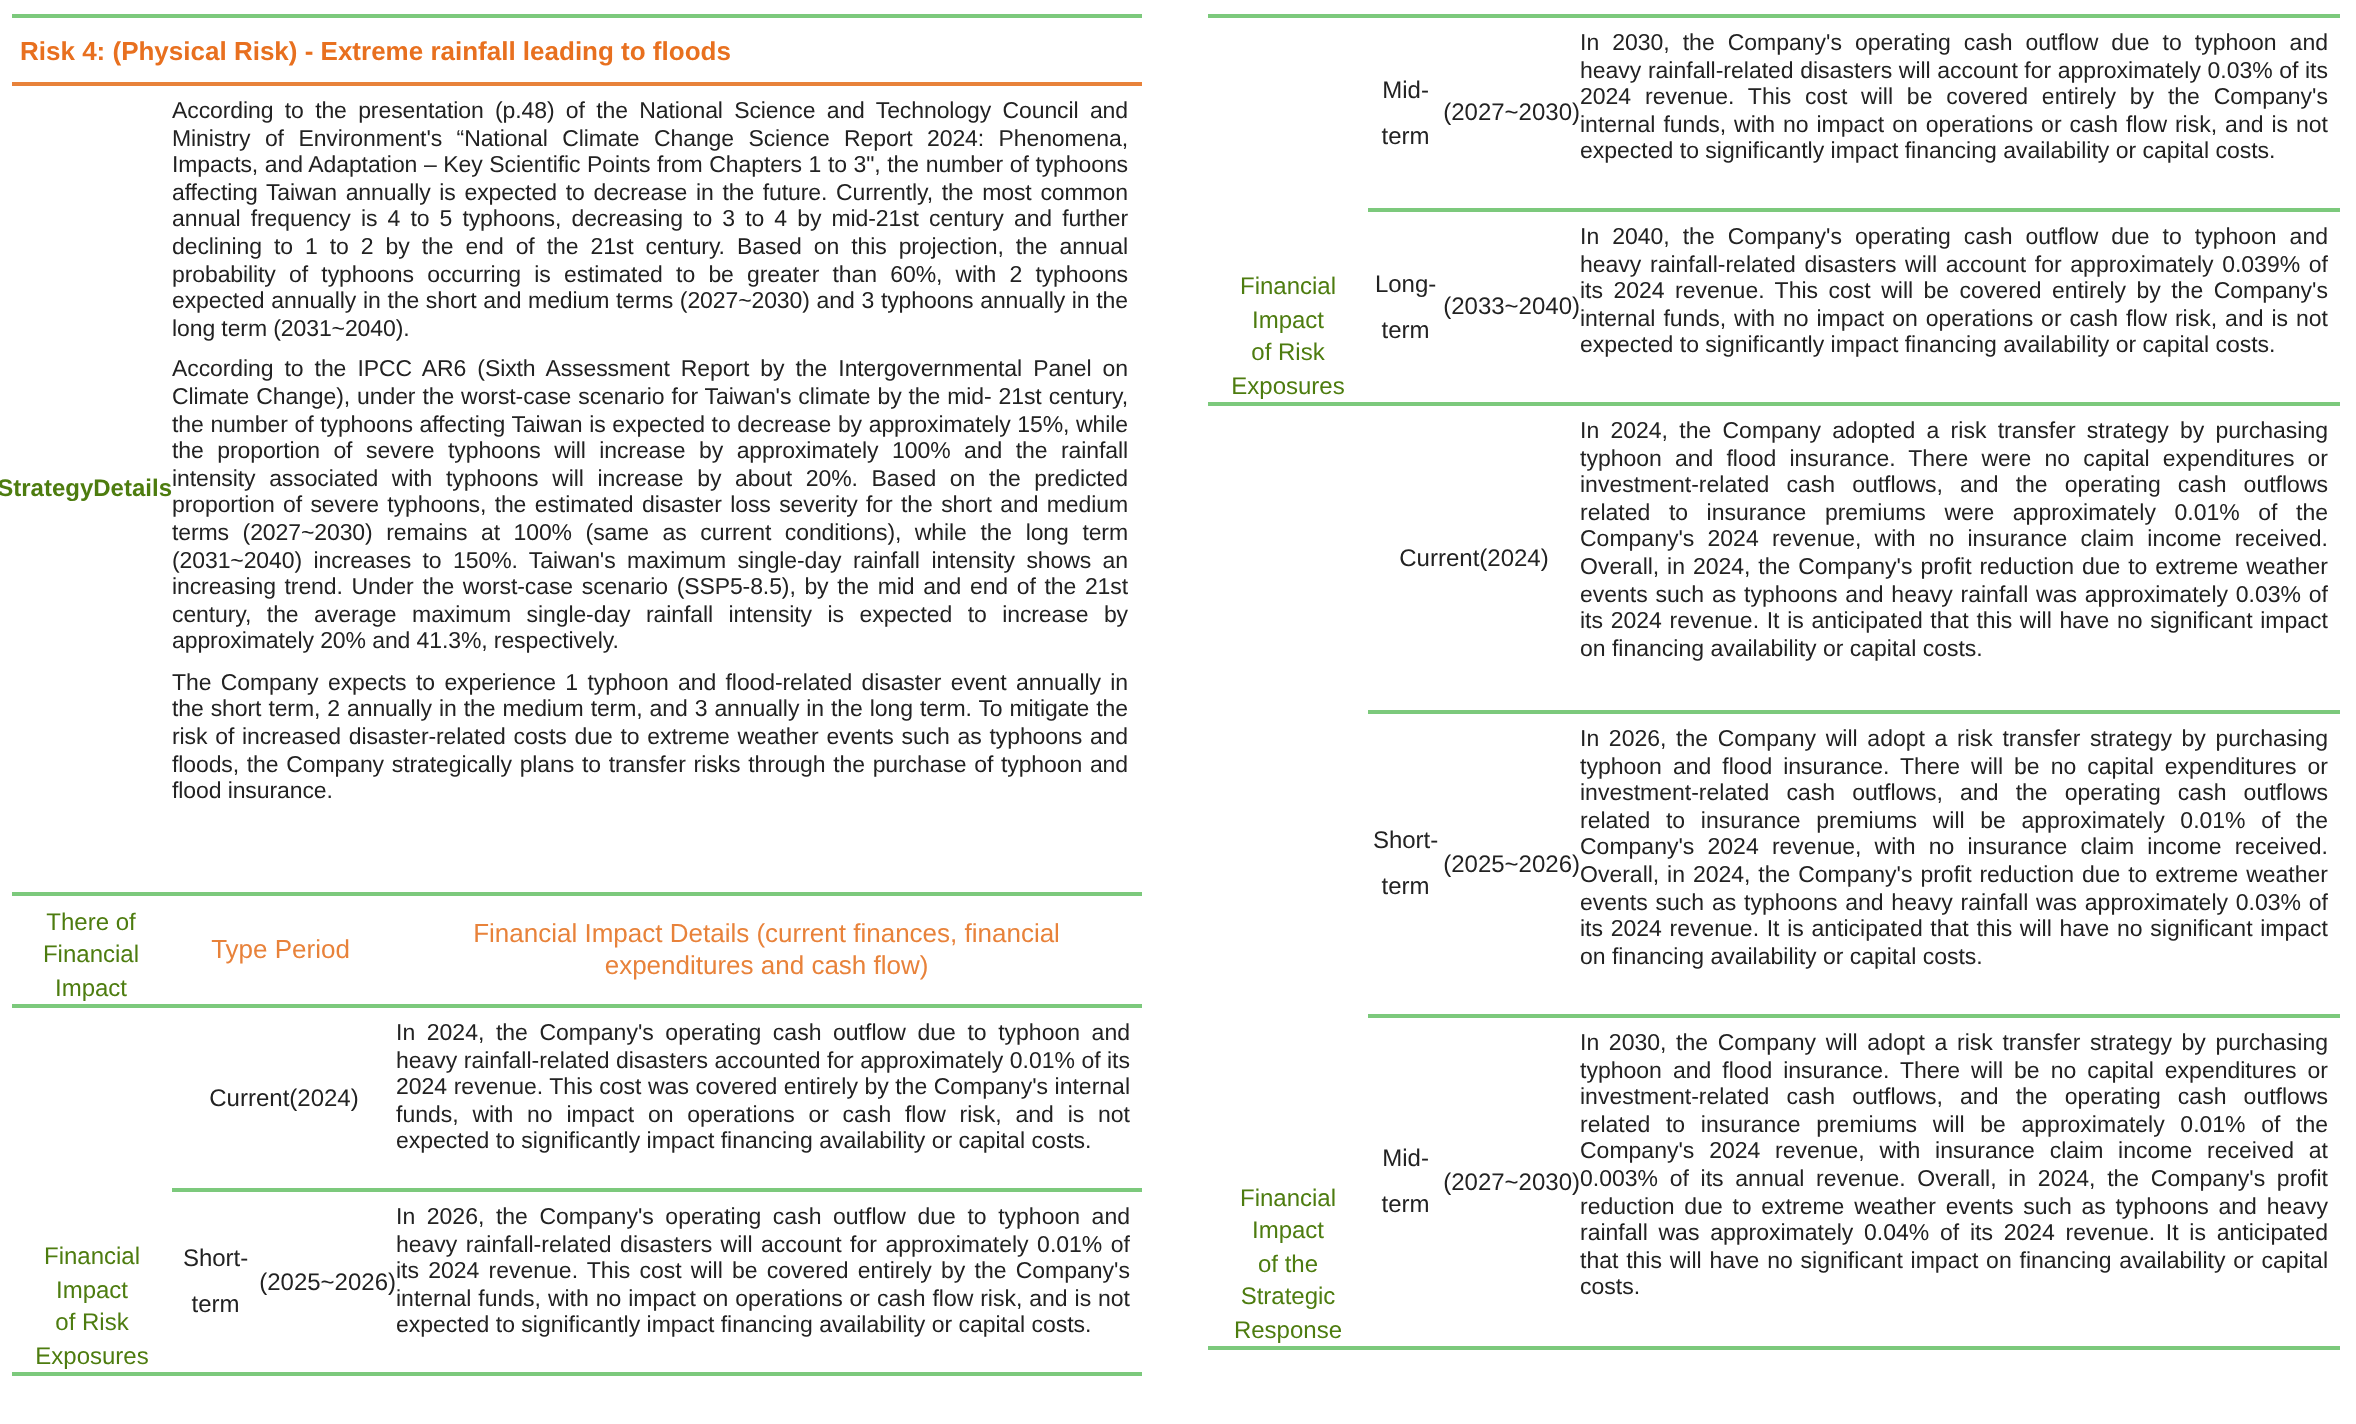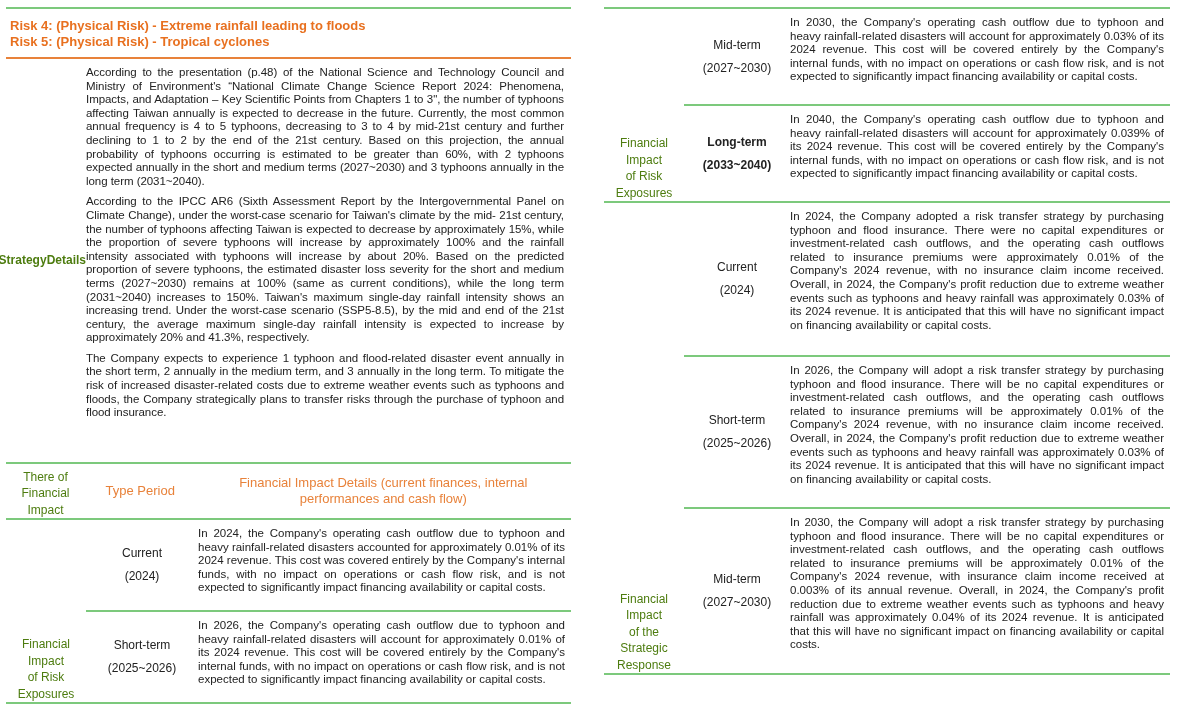--- a/index.html
+++ b/index.html
@@ -10,36 +10,35 @@
   .right { left: 604px; width: 566px; }
   .green-rule { border-top: 2px solid #7cc97c; }
   .orange-rule { border-top: 2px solid #e8823a; }
   .title { color: #e8701f; font-weight: bold; font-size: 13px; line-height: 16px;
            padding: 9px 2px 7px 4px; }
   .row { display: flex; }
   .cat { color: #4d7c0f; font-size: 12px; line-height: 16.5px; text-align: center;
          display: flex; align-items: center; justify-content: flex-end; }
   .para { font-size: 11.5px; line-height: 13.6px; text-align: justify; letter-spacing: -0.05px; }
   .para p { margin: 0 0 7px 0; }
-  .period { font-size: 12px; color: #222; text-align: center; display: flex; flex-direction: column;
+  .period { font-size: 12px; color: #222; text-align: center; display: flex; flex-direction: row;
             align-items: center; justify-content: center; line-height: 23px; }
   .detail { font-size: 11.5px; line-height: 13.6px; text-align: justify; padding: 7px 6px 5px 0; }
   .hdr-orange { color: #e8823a; font-size: 13px; line-height: 16px; text-align: center;
                 display: flex; align-items: center; justify-content: center; }
   .subrow { display: flex; }
   .subrow + .subrow { border-top: 2px solid #7cc97c; }
 </style>
 </head>
 <body>
 
 <div class="col left">
   <div class="green-rule" style="margin-top:7px;"></div>
   <div class="title">
     <div>Risk 4: (Physical Risk) - Extreme rainfall leading to floods</div>
-    <div>Risk 5: (Physical Risk) - Tropical cyclones</div>
   </div>
   <div class="orange-rule"></div>
 
   <div class="row" style="height:403px;">
     <div class="cat" style="width:80px; font-weight:bold;">
       <span>Risk</span>
       <span>Scenario</span>
       <span>and</span>
       <span>Strategy</span>
       <span>Details</span>
@@ -52,21 +51,21 @@
   </div>
 
   <div class="green-rule"></div>
   <div class="row" style="height:54px;">
     <div class="cat" style="width:80px; flex-direction:column;">
       <span>There of</span>
       <span>Financial</span>
       <span>Impact</span>
     </div>
     <div class="hdr-orange" style="width:112px;">Type Period</div>
-    <div class="hdr-orange" style="width:360px; padding:0 10px;">Financial Impact Details (current finances, internal performances and cash flow)</div>
+    <div class="hdr-orange" style="width:360px; padding:0 10px;">Financial Impact Details (current finances, financial expenditures and cash flow)</div>
   </div>
   <div class="green-rule"></div>
 
   <div class="row">
     <div class="cat" style="width:80px; flex-direction:column;">
       <span>Financial</span>
       <span>Impact</span>
       <span>of Risk</span>
       <span>Exposures</span>
     </div>
@@ -102,21 +101,21 @@
     </div>
     <div style="width:486px;">
       <div class="subrow" style="height:95px;">
         <div class="period" style="width:106px;">
           <span>Mid-term</span>
           <span>(2027~2030)</span>
         </div>
         <div class="detail" style="width:374px;">In 2030, the Company's operating cash outflow due to typhoon and heavy rainfall-related disasters will account for approximately 0.03% of its 2024 revenue. This cost will be covered entirely by the Company's internal funds, with no impact on operations or cash flow risk, and is not expected to significantly impact financing availability or capital costs.</div>
       </div>
       <div class="subrow" style="height:95px;">
-        <div class="period" style="width:106px;font-weight:bold;">
+        <div class="period" style="width:106px;">
           <span>Long-term</span>
           <span>(2033~2040)</span>
         </div>
         <div class="detail" style="width:374px;">In 2040, the Company's operating cash outflow due to typhoon and heavy rainfall-related disasters will account for approximately 0.039% of its 2024 revenue. This cost will be covered entirely by the Company's internal funds, with no impact on operations or cash flow risk, and is not expected to significantly impact financing availability or capital costs.</div>
       </div>
     </div>
   </div>
   <div class="green-rule"></div>
 
   <div class="row">

